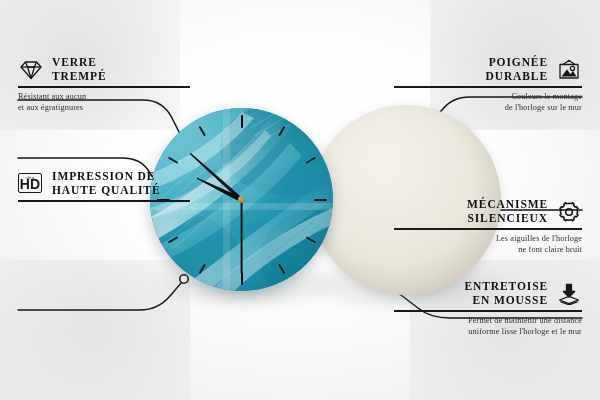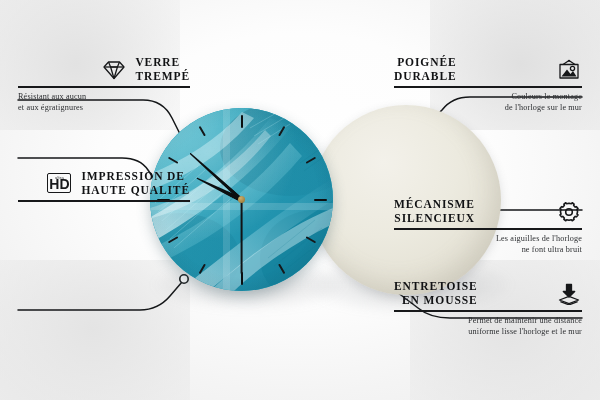--- a/index.html
+++ b/index.html
@@ -73,22 +73,22 @@
     clip-path:polygon(0% 100%,100% 100%,62% 0%,38% 0%);}
   #hand-min{width:4px;height:70px;margin-left:-2px;margin-top:-70px;background:#0c0e10;
     clip-path:polygon(0% 100%,100% 100%,66% 0%,34% 0%);}
   #hand-sec{width:1.6px;height:74px;margin-left:-.8px;margin-top:-74px;background:#121416;}
   #hand-cap{position:absolute;left:50%;top:50%;width:7px;height:7px;margin:-3.5px 0 0 -3.5px;border-radius:50%;
     background:radial-gradient(circle at 35% 30%,#cfae6a,#8d7030);}
 
   
   .feat{position:absolute;}
   .feat .row{display:flex;align-items:center;gap:8px;}
-  .feat.left .row{justify-content:flex-end;}
-  .feat.right .row{justify-content:space-between;}
+  .feat.left .row{justify-content:flex-start;}
+  .feat.right .row{justify-content:flex-end;}
   .feat .title{
     font-family:"Liberation Serif", serif;
     font-weight:bold;font-size:11.5px;line-height:13.5px;color:#111214;
     letter-spacing:.9px;text-transform:uppercase;white-space:pre-line;
   }
   .feat.left .title{text-align:left;}
   .feat.right .title{text-align:right;}
   .feat .rule{height:2px;background:#17181a;margin:3px 0 4px 0;}
   .feat .desc{
     font-family:"Liberation Serif", serif;
@@ -323,21 +323,21 @@
         <svg viewBox="0 0 26 22">
           <g fill="none" stroke="#17181a" stroke-width="1.6" stroke-linejoin="round">
             <path d="M13 2.2 l2.3 .55 .9 -1.0 1.9 1.5 -.45 1.25 1.6 1.6 1.25-.45 1.5 1.9 -1.0 .9 .55 2.3 -.55 2.3 1.0 .9 -1.5 1.9 -1.25-.45 -1.6 1.6 .45 1.25 -1.9 1.5 -.9-1.0 -2.3 .55 -2.3-.55 -.9 1.0 -1.9-1.5 .45-1.25 -1.6-1.6 -1.25 .45 -1.5-1.9 1.0-.9 -.55-2.3 .55-2.3 -1.0-.9 1.5-1.9 1.25 .45 1.6-1.6 -.45-1.25 1.9-1.5 .9 1.0 Z"></path>
             <circle cx="13" cy="11" r="3.3"></circle>
           </g>
         </svg>
       </span>
     </div>
     <div class="rule" style="width:188px;"></div>
     <div class="desc">Les aiguilles de l'horloge
-ne font ultra bruit</div>
+ne font claire bruit</div>
   </div>
 
   <div class="feat right" style="right:18px;top:280px;width:188px;">
     <div class="row">
       <span class="title">ENTRETOISE
 EN MOUSSE</span>
       <span class="ico">
         <svg viewBox="0 0 26 22">
           <g fill="none" stroke="#17181a" stroke-width="1.3" stroke-linejoin="round">
             <path d="M10.5 1.5 h5 v7 h3.2 L13 14 L7.3 8.5 h3.2 Z" fill="#17181a"></path>

